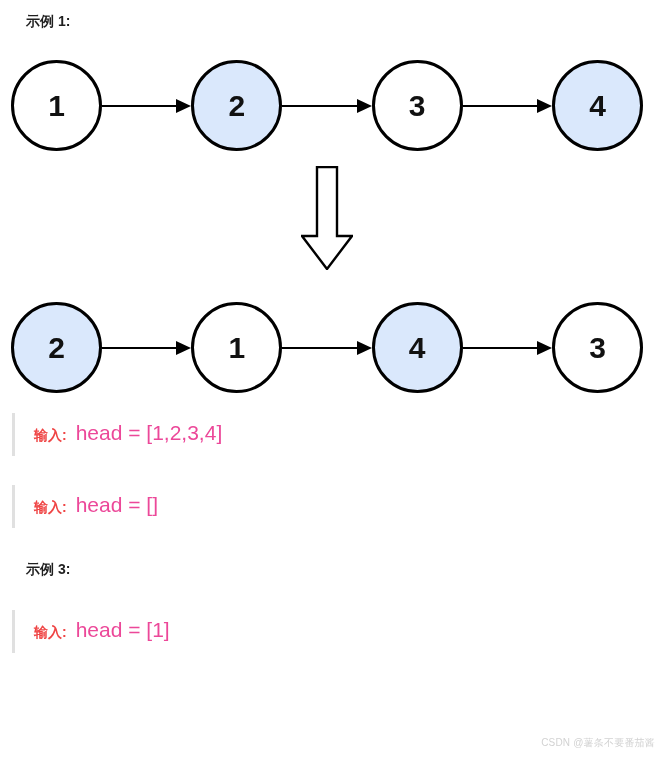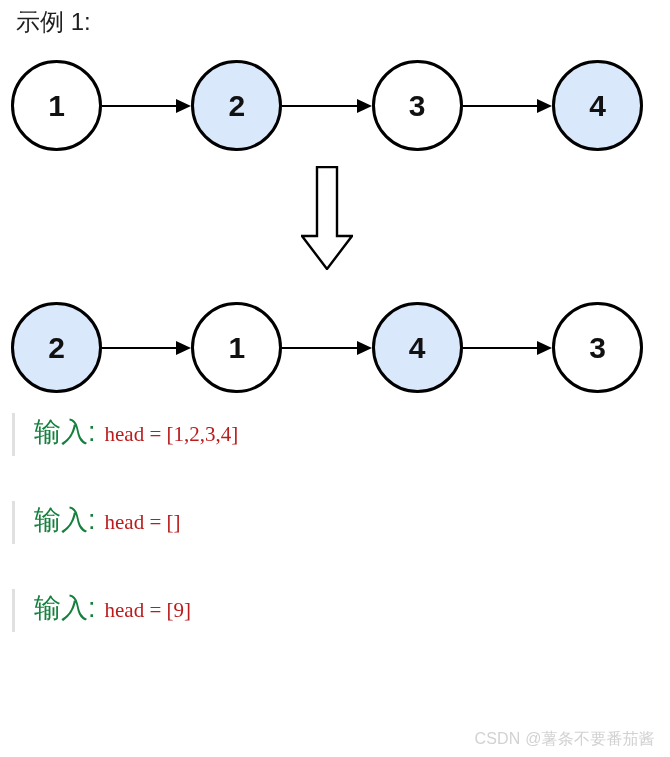--- a/index.html
+++ b/index.html
@@ -7,24 +7,24 @@
     width: 670px; height: 757px;
     background: #ffffff;
     font-family: "Liberation Sans", "DejaVu Sans", sans-serif;
     overflow: hidden;
     position: relative;
     color: #1f1f1f;
   }
   .page { position: relative; width: 670px; height: 757px; padding-top: 10px; }
 
   .section-heading {
-    font-size: 24px;
-    font-weight: 400;
+    font-size: 14px;
+    font-weight: 700;
     color: #1f1f1f;
-    margin-left: 16px;
+    margin-left: 26px;
     line-height: 23px;
   }
 
   
   .diagram { width: 632px; margin-left: 11px; }
   .ll-row { display: flex; align-items: center; }
   .ll-row.first { margin-top: 27px; }
   .ll-row.second { margin-top: 32px; }
   .node {
     flex: 0 0 auto;
@@ -59,40 +59,40 @@
     display: flex; justify-content: center;
   }
 
   
   .example-block {
     margin-left: 12px;
     margin-top: 20px;
     border-left: 3px solid #e0e0e0;
     padding: 5px 0 6px 19px;
   }
-  .example-block.later { margin-top: 45px; }
+  .example-block.later { margin-top: 29px; }
   .io-line { line-height: 29px; white-space: nowrap; }
   .io-label {
-    font-size: 27px;
-    font-weight: 400;
-    color: #15803d;
+    font-size: 14px;
+    font-weight: 700;
+    color: #ef4444;
   }
   .io-code {
-    font-family: Liberation Serif, serif;
+    font-family: Liberation Sans, sans-serif;
     font-size: 21px;
-    color: #b91c1c;
+    color: #ec4899;
     margin-left: 9px;
   }
   .heading-gap { margin-top: 30px; }
 
   .watermark {
     position: absolute;
     right: 15px;
     bottom: 7px;
-    font-size: 16px;
+    font-size: 10px;
     color: #d2d2d2;
     letter-spacing: 0.2px;
   }
 </style>
 </head>
 <body>
 
 <div class="page">
 
   <div class="section-heading">示例 1:</div>
@@ -167,23 +167,24 @@
     </div>
   </div>
 
 
   <div class="example-block later">
     <div class="io-line">
       <span class="io-label">输入:</span><span class="io-code">head = []</span>
     </div>
   </div>
 
+  <div class="section-heading heading-gap">示例 3:</div>
 
   <div class="example-block later">
     <div class="io-line">
-      <span class="io-label">输入:</span><span class="io-code">head = [9]</span>
+      <span class="io-label">输入:</span><span class="io-code">head = [1]</span>
     </div>
 
   </div>
 
   <div class="watermark">CSDN @薯条不要番茄酱</div>
 
 </div>
 
 </body></html>

